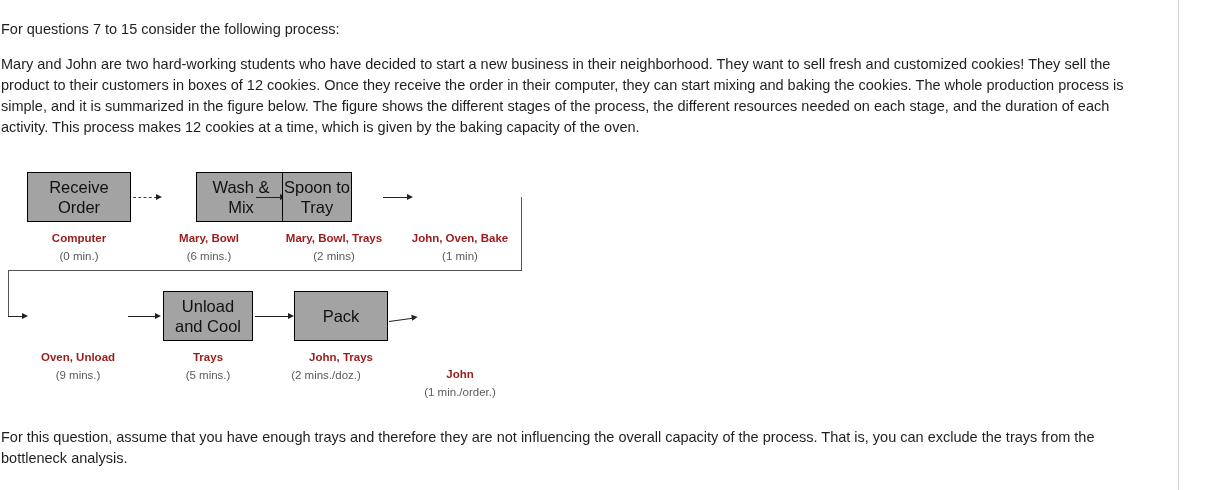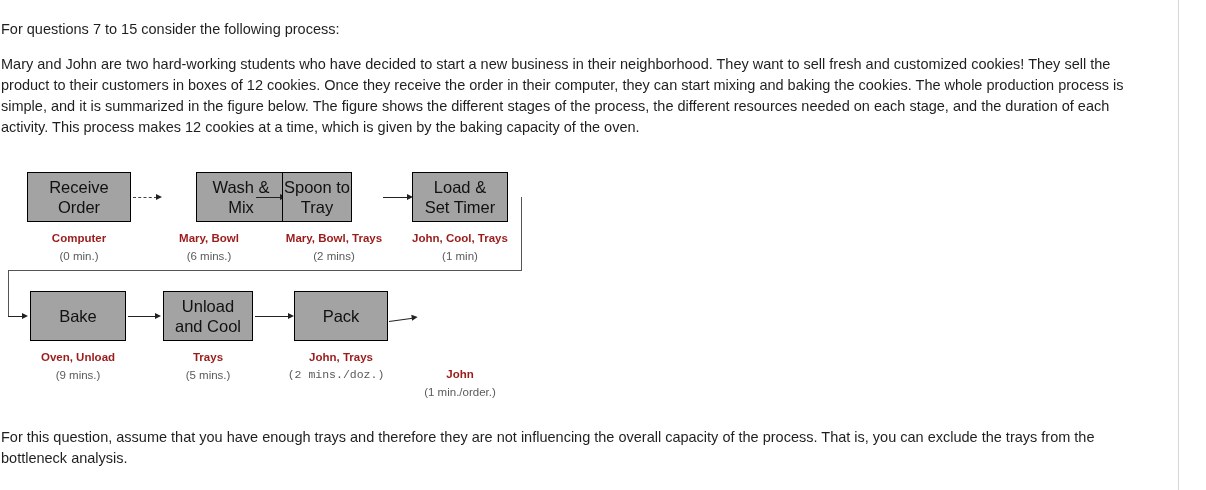--- a/index.html
+++ b/index.html
@@ -119,42 +119,31 @@
       </div>
     </div>
     <div class="res" style="left:268px;top:71px;width:132px;">Mary, Bowl, Trays</div>
     <div class="dur" style="left:268px;top:89px;width:132px;">(2 mins)</div>
 
     <div class="arrow" style="left:383px;top:37px;width:30px;height:1px;">
       <div class="shaft" style="width:25px;"></div>
       <div class="head" style="left:24px;"></div>
     </div>
 
-    <div class="box" style="left:412px;top:12px;width:96px;height:50px;">
-      <div>
-        <span>Load &amp;</span><br>
-        <span>Set Timer</span>
-      </div>
-    </div>
-    <div class="res" style="left:398px;top:71px;width:124px;">John, Cool, Trays</div>
+    <div class="res" style="left:398px;top:71px;width:124px;">John, Oven, Bake</div>
     <div class="dur" style="left:398px;top:89px;width:124px;">(1 min)</div>
 
     <div class="wrapline" style="left:521px;top:37px;width:1px;height:74px;border-width:0 0 0 1.2px;"></div>
     <div class="wrapline" style="left:8px;top:110px;width:514px;height:1px;border-width:1.2px 0 0 0;"></div>
     <div class="wrapline" style="left:8px;top:110px;width:1px;height:46px;border-width:0 0 0 1.2px;"></div>
     <div class="arrow" style="left:8px;top:156px;width:22px;height:1px;">
       <div class="shaft" style="width:15px;"></div>
       <div class="head" style="left:14px;"></div>
     </div>
 
-    <div class="box" style="left:30px;top:131px;width:96px;height:50px;">
-      <div>
-        <span>Bake</span>
-      </div>
-    </div>
     <div class="res" style="left:26px;top:190px;width:104px;">Oven, Unload</div>
     <div class="dur" style="left:26px;top:208px;width:104px;">(9 mins.)</div>
 
     <div class="arrow" style="left:128px;top:156px;width:34px;height:1px;">
       <div class="shaft" style="width:28px;"></div>
       <div class="head" style="left:27px;"></div>
     </div>
 
     <div class="box" style="left:163px;top:131px;width:90px;height:50px;">
       <div>
@@ -169,21 +158,21 @@
       <div class="shaft" style="width:34px;"></div>
       <div class="head" style="left:33px;"></div>
     </div>
 
     <div class="box" style="left:294px;top:131px;width:94px;height:50px;">
       <div>
         <span>Pack</span>
       </div>
     </div>
     <div class="res" style="left:279px;top:190px;width:124px;">John, Trays</div>
-    <div class="dur" style="left:274px;top:208px;width:124px;font-family:Liberation Mono, monospace;">(2 mins./doz.)</div>
+    <div class="dur" style="left:264px;top:208px;width:124px;">(2 mins./doz.)</div>
 
     <div class="arrow" style="left:389px;top:161px;width:30px;height:1px;transform:rotate(-8deg);transform-origin:left center;">
       <div class="shaft" style="width:24px;"></div>
       <div class="head" style="left:23px;"></div>
     </div>
 
     <div class="res" style="left:398px;top:207px;width:124px;">John</div>
     <div class="dur" style="left:398px;top:225px;width:124px;">(1 min./order.)</div>
 
   </div>

